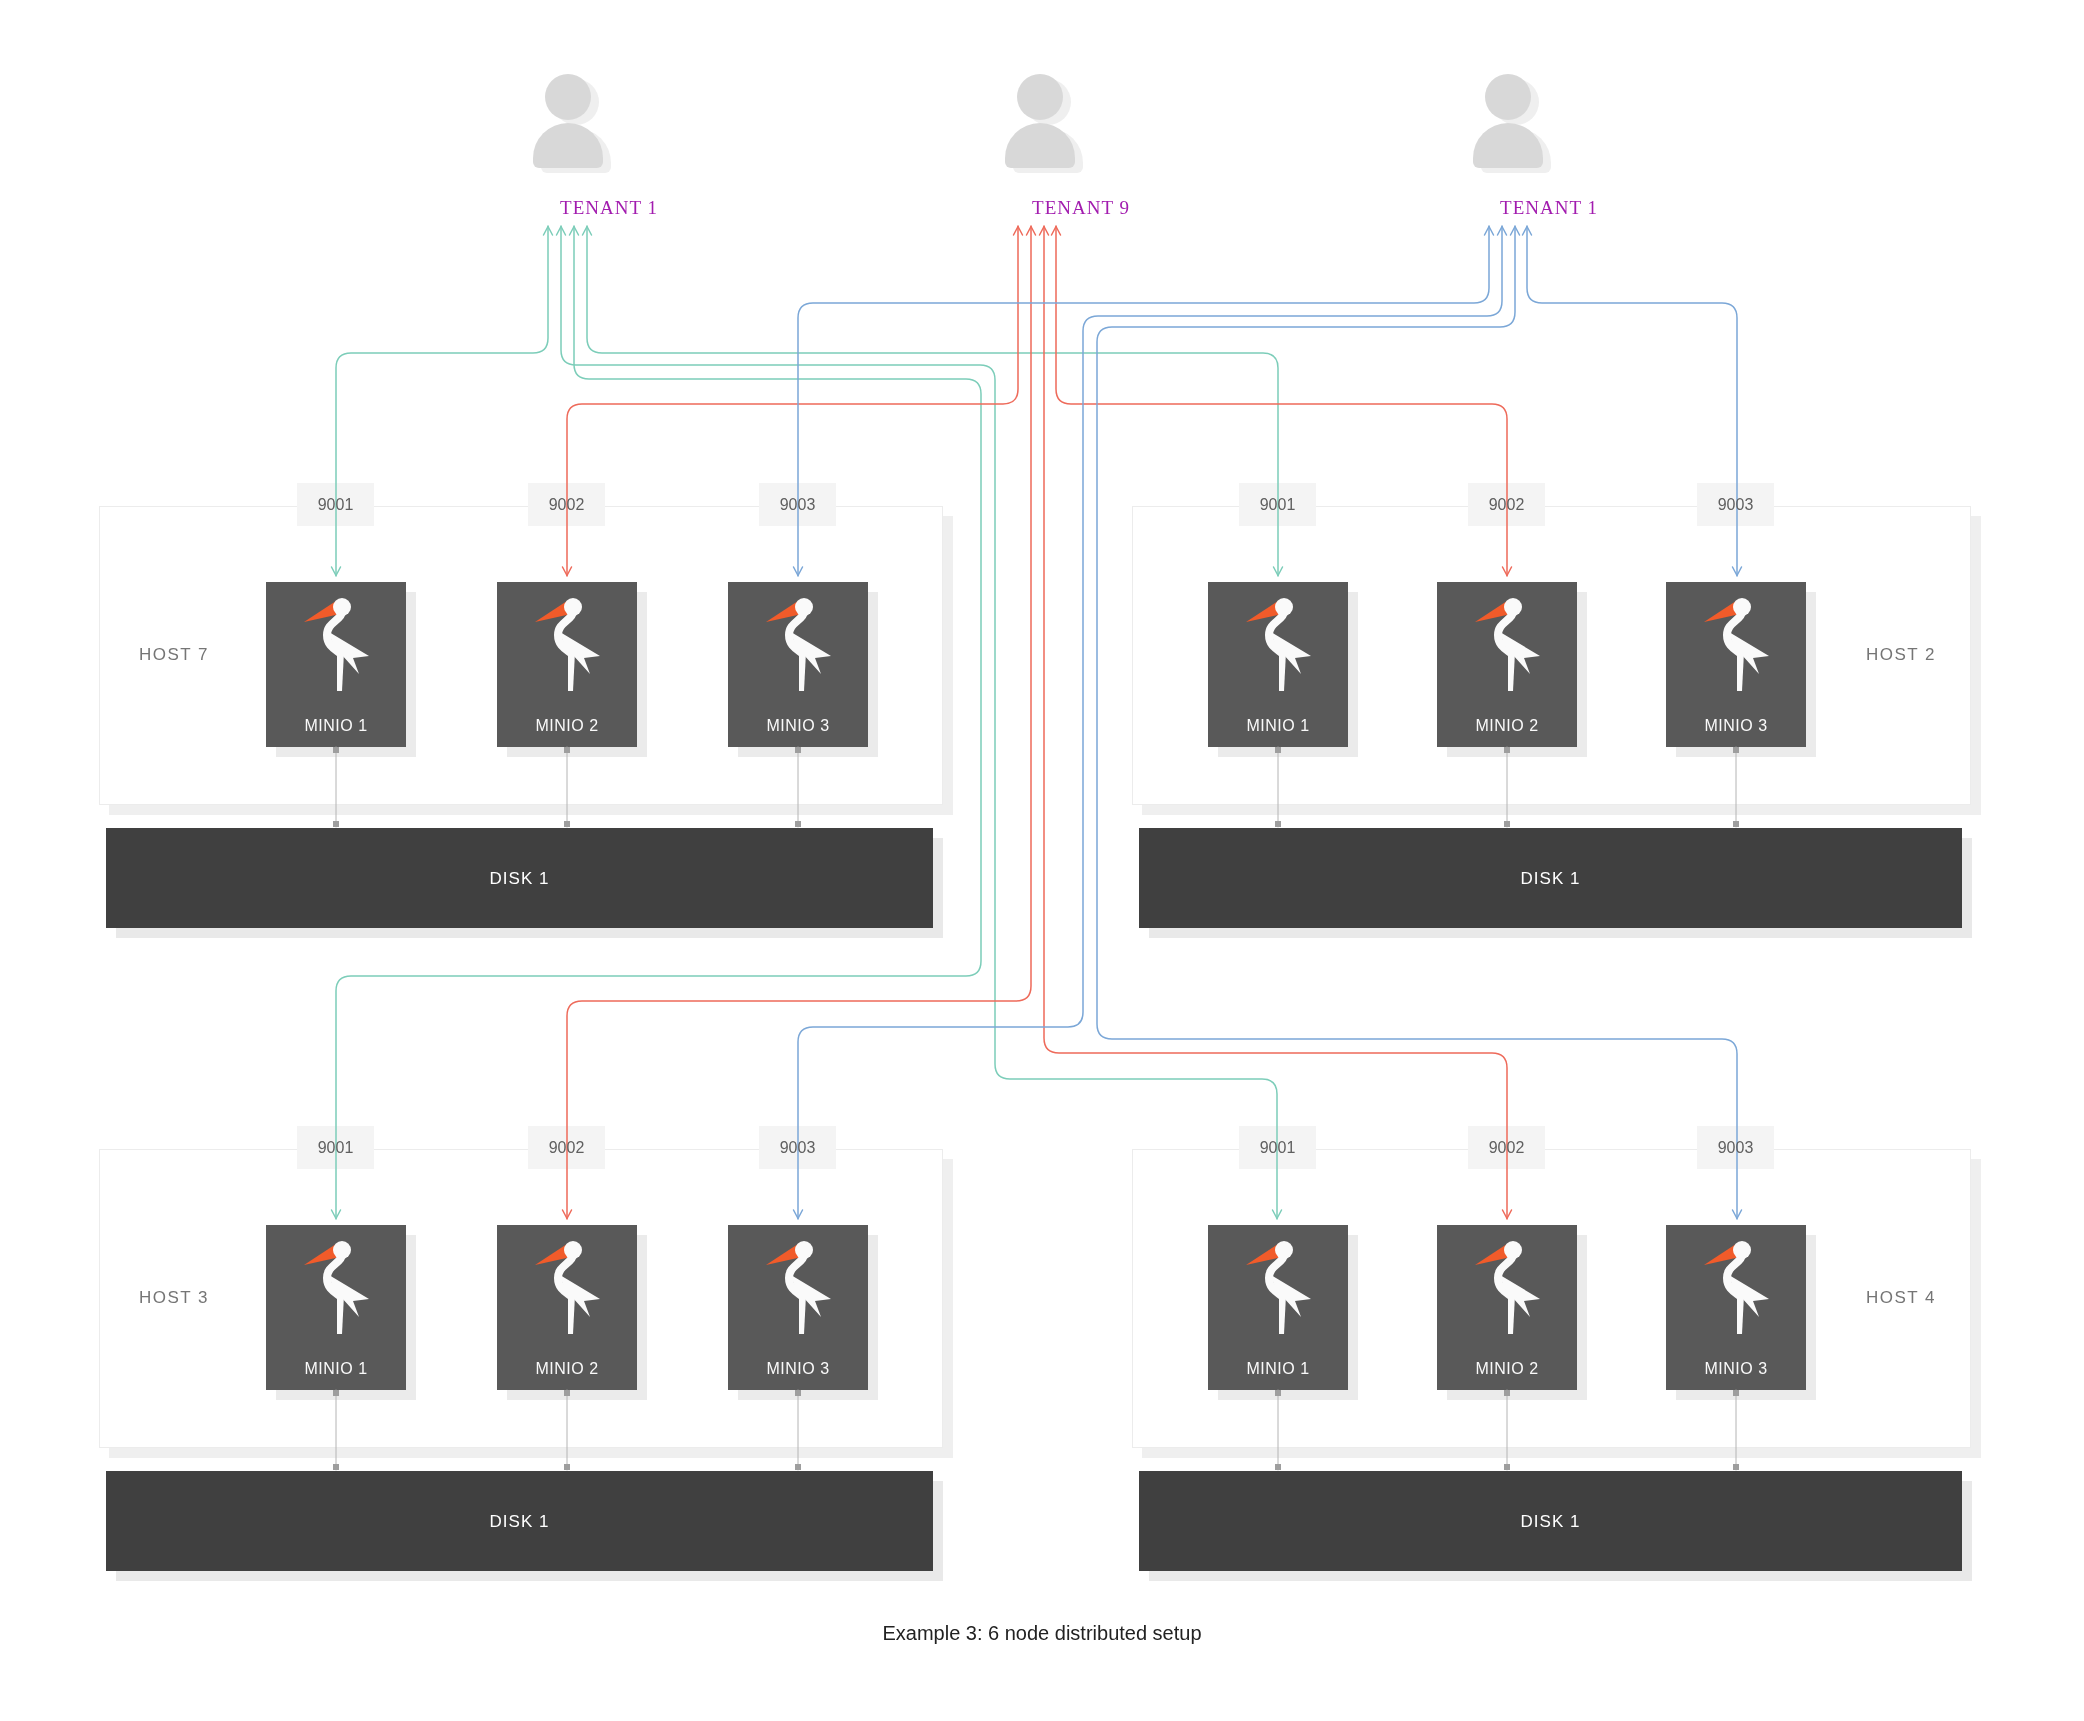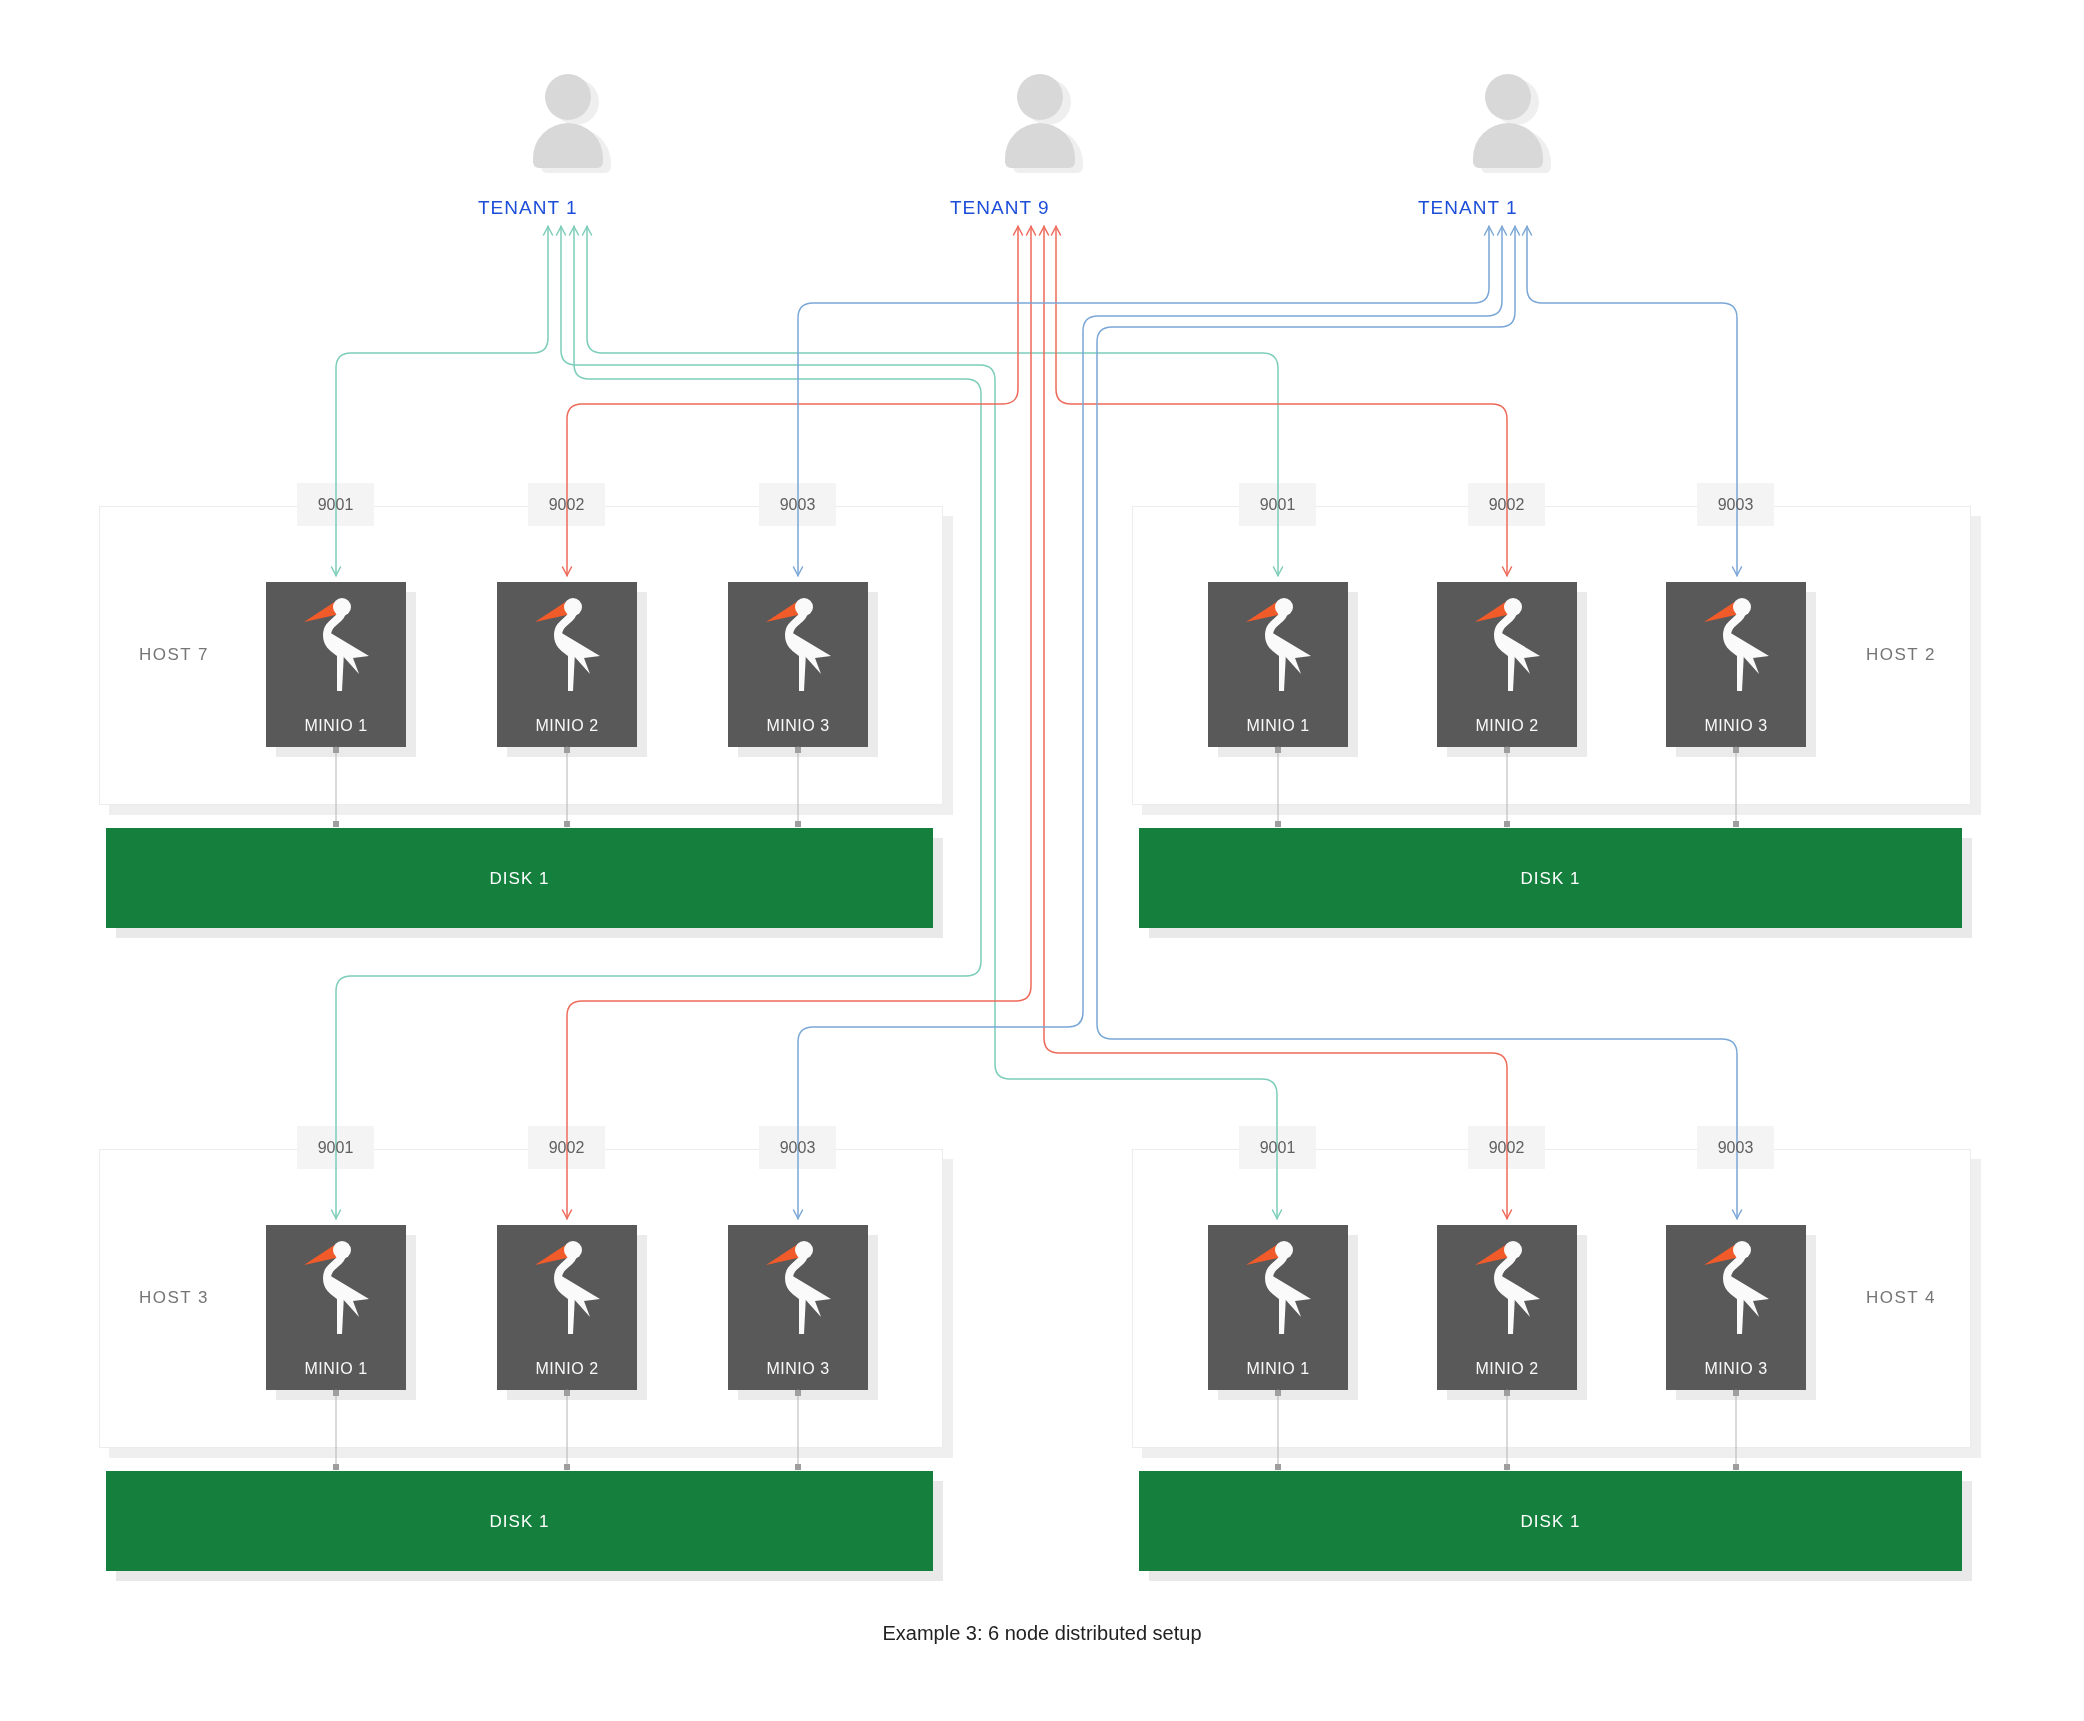--- a/index.html
+++ b/index.html
@@ -3,35 +3,35 @@
 <meta charset="utf-8">
 <style>
   html,body{margin:0;padding:0;background:#ffffff;}
   body{width:2084px;height:1721px;position:relative;overflow:hidden;
        font-family:"Liberation Sans",sans-serif;}
   .abs{position:absolute;}
   
   .host-box{background:#ffffff;border:1px solid #ececec;box-shadow:10px 10px 0 #efefef;z-index:1;}
   .host-label{z-index:2;color:#757575;font-size:17px;letter-spacing:1.5px;text-align:center;line-height:20px;}
   
-  .disk-bar{background:#15803d;box-shadow:10px 10px 0 #e9e9e9;z-index:1;}
+  .disk-bar{background:#404040;box-shadow:10px 10px 0 #e9e9e9;z-index:1;}
   .disk-label{color:#ffffff;font-size:17px;letter-spacing:1px;text-align:center;width:100%;top:41px;position:absolute;}
   
   .minio-node{width:140px;height:165px;background:#595959;box-shadow:10px 10px 0 #ebebeb;z-index:2;}
   .minio-label{position:absolute;bottom:12px;width:100%;text-align:center;color:#fafafa;font-size:16px;letter-spacing:0.5px;}
   .minio-logo{position:absolute;left:30px;top:12px;}
   
   .port-bg{width:77px;height:43px;background:#f4f4f4;z-index:2;}
   .port-label{width:77px;height:43px;line-height:43px;text-align:center;color:#5f5f5f;font-size:16px;z-index:4;}
   
   .t-head{width:46px;height:46px;border-radius:50%;background:#d8d8d8;z-index:3;}
   .t-body{width:70px;height:45px;border-radius:35px 35px 6px 6px;background:#d8d8d8;z-index:3;}
   .t-head-sh{width:46px;height:46px;border-radius:50%;background:#efefef;z-index:2;}
   .t-body-sh{width:70px;height:45px;border-radius:35px 35px 6px 6px;background:#efefef;z-index:2;}
-  .tenant-label{width:180px;text-align:left;color:#1d4ed8;font-size:19px;letter-spacing:1px;z-index:3;}
+  .tenant-label{width:180px;text-align:right;color:#a21caf;font-size:19px;letter-spacing:1px;z-index:3;font-family:Liberation Serif, serif;}
   
   #wires{position:absolute;left:0;top:0;z-index:3;pointer-events:none;}
   
   .caption{width:100%;text-align:center;color:#222222;font-size:20px;top:1622px;z-index:1;}
 </style>
 </head>
 <body>
 
 <svg width="0" height="0" style="position:absolute" aria-hidden="true">
   <symbol id="minio-bird" viewBox="0 0 80 100">

